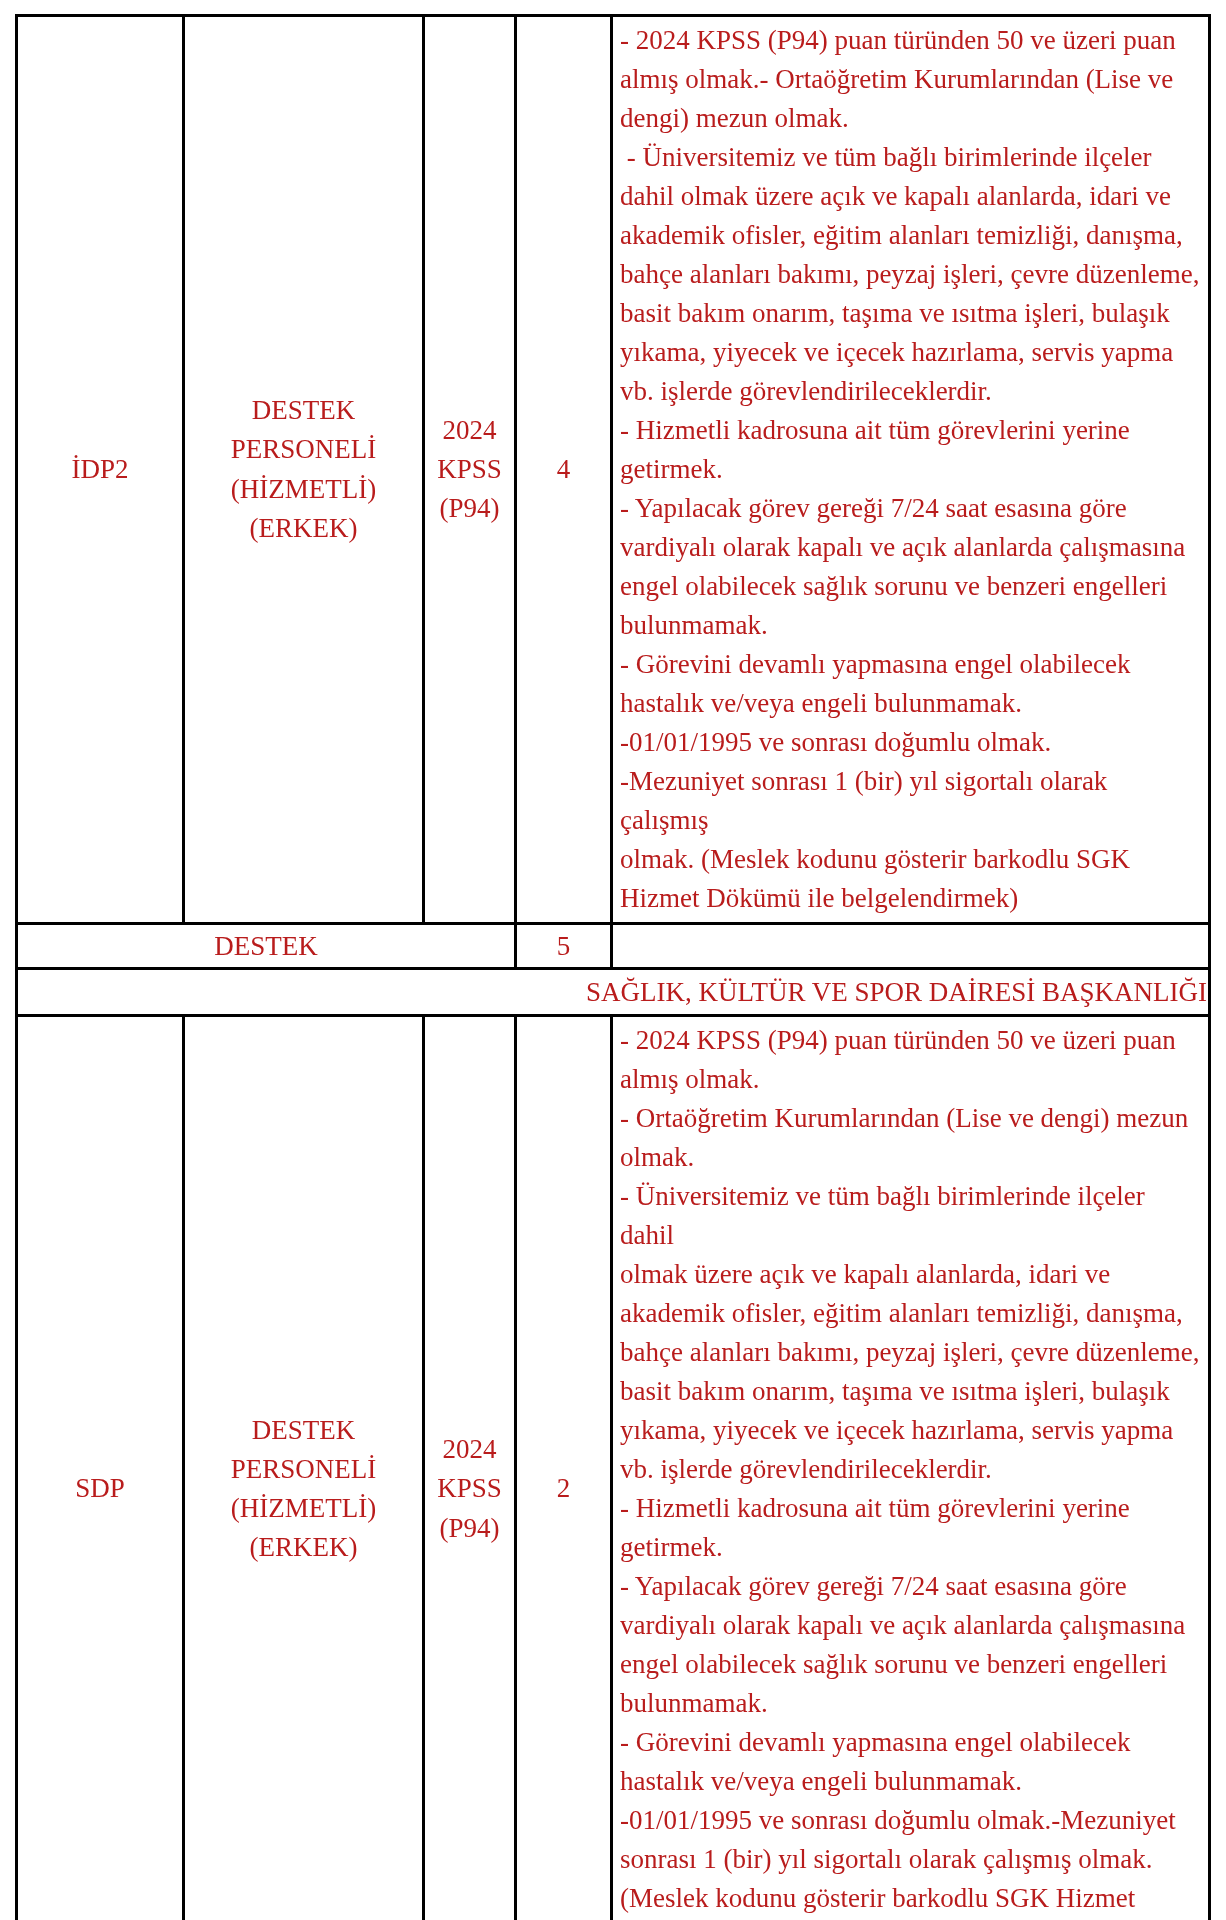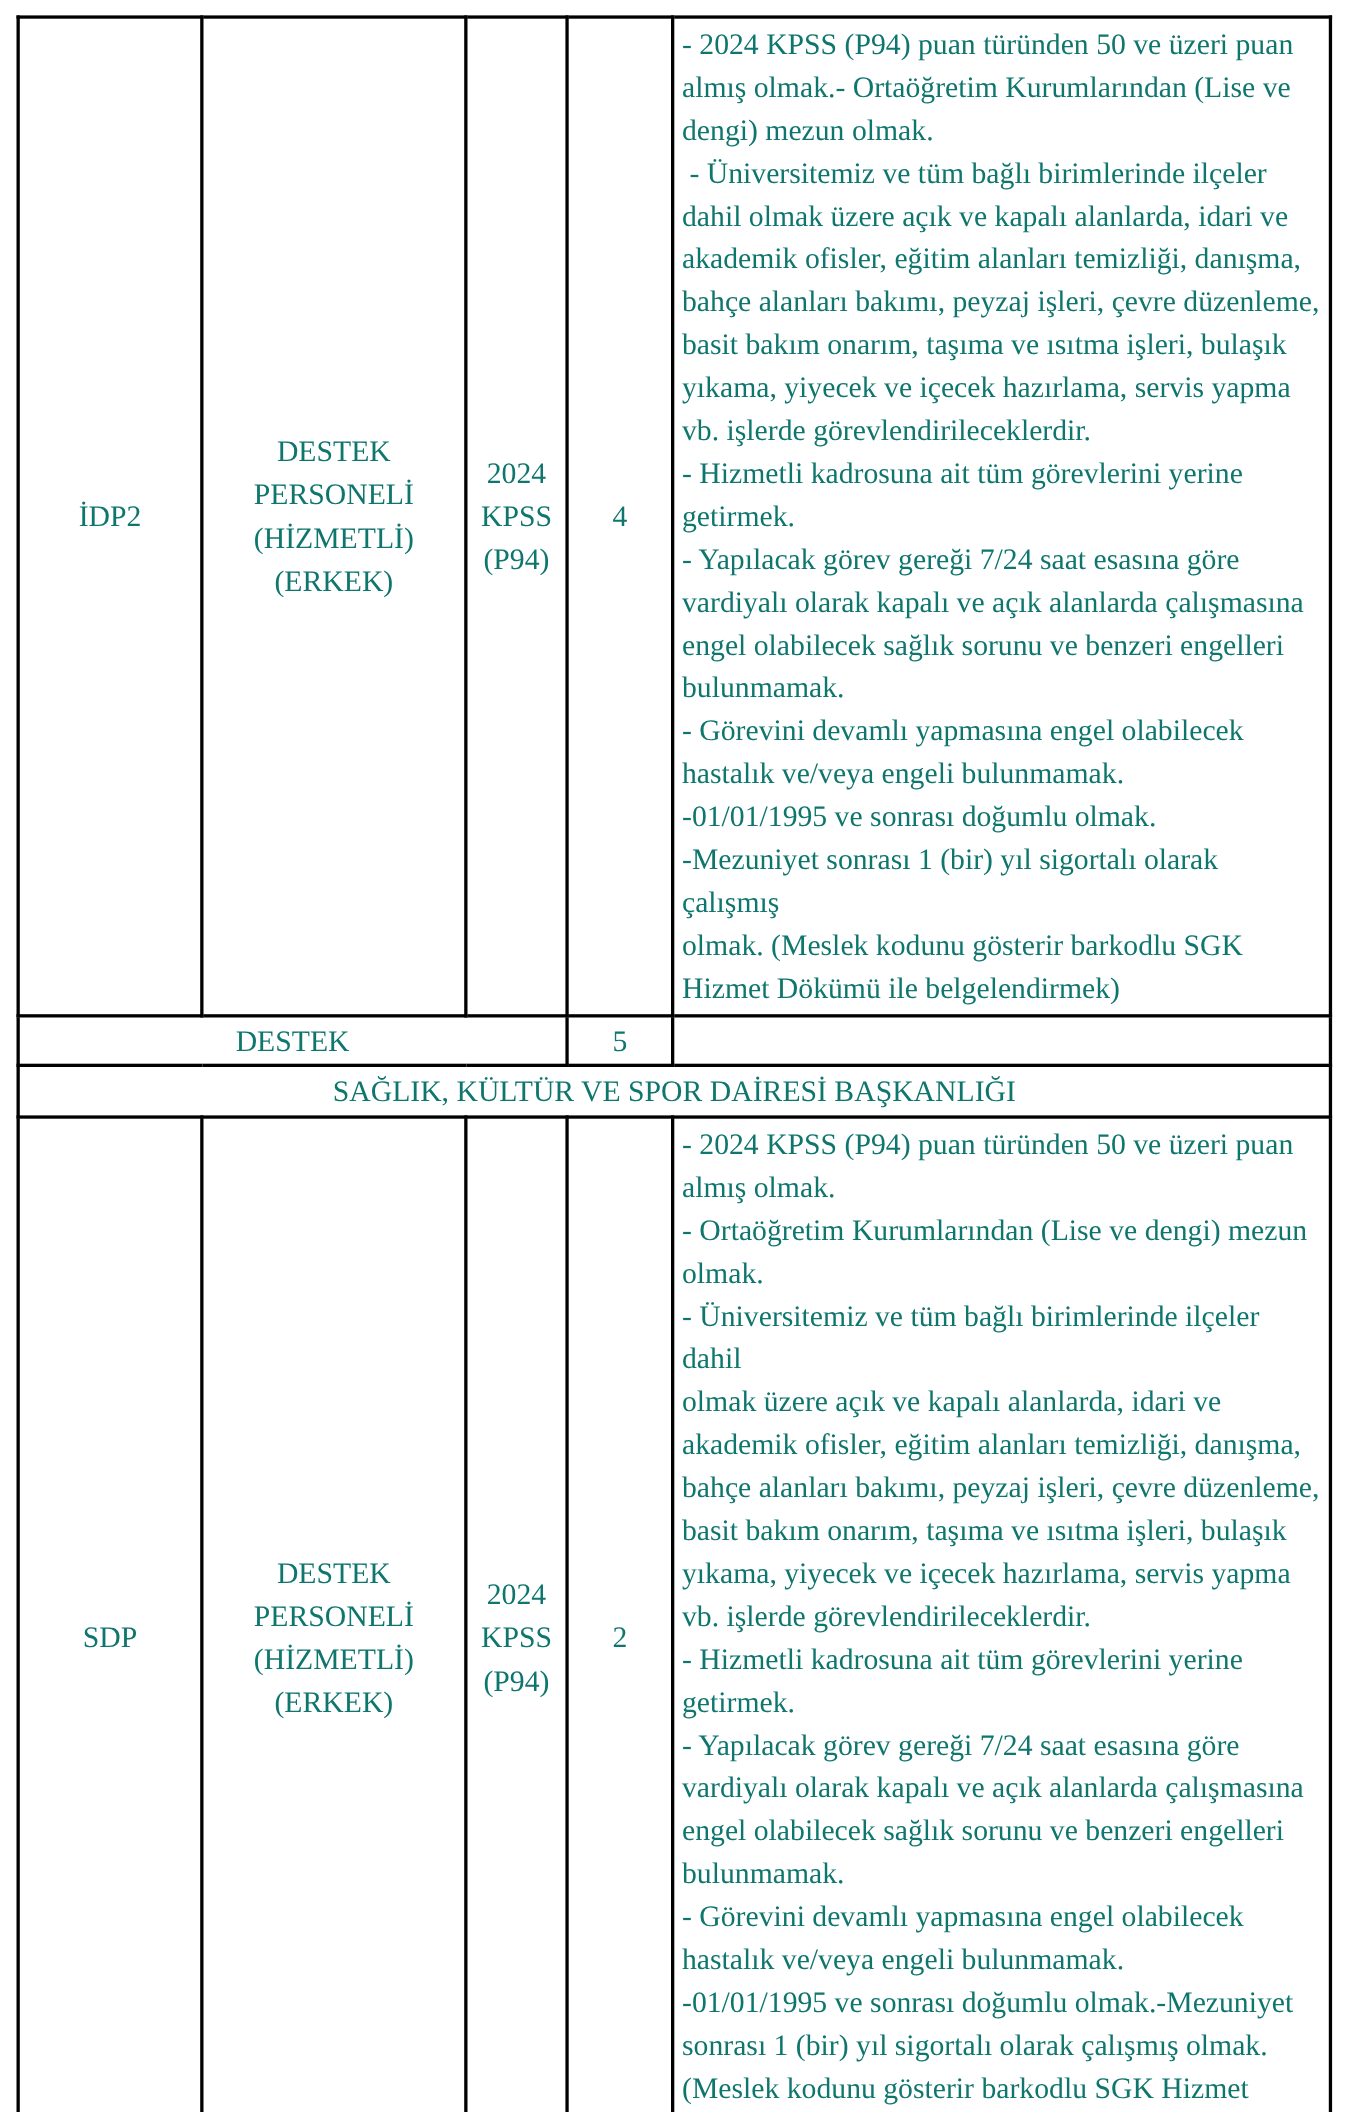--- a/index.html
+++ b/index.html
@@ -18,21 +18,21 @@
     position: absolute;
     left: 15px;
     top: 14px;
     width: 1196px;
     border-collapse: collapse;
     table-layout: fixed;
   }
   table.doc-table td {
     border: 3px solid #000000;
     font-size: 27px;
-    color: #0f766e;
+    color: #b91c1c;
     background: #ffffff;
   }
   td.cell-center {
     text-align: center;
     vertical-align: middle;
     line-height: 1.45;
     padding: 2px 4px;
   }
   td.cell-req {
     text-align: left;
@@ -42,21 +42,21 @@
     line-height: 39px;
     padding: 4px 6px 4px 7px;
   }
   tr.row-total td {
     height: 40px;
     text-align: center;
     vertical-align: middle;
   }
   tr.row-dept td {
     height: 42px;
-    text-align: center;
+    text-align: right;
     vertical-align: middle;
     border-radius: 23px;
   }
 </style>
 </head>
 <body>
 
 <table class="doc-table">
   <colgroup>
     <col style="width:167px">

